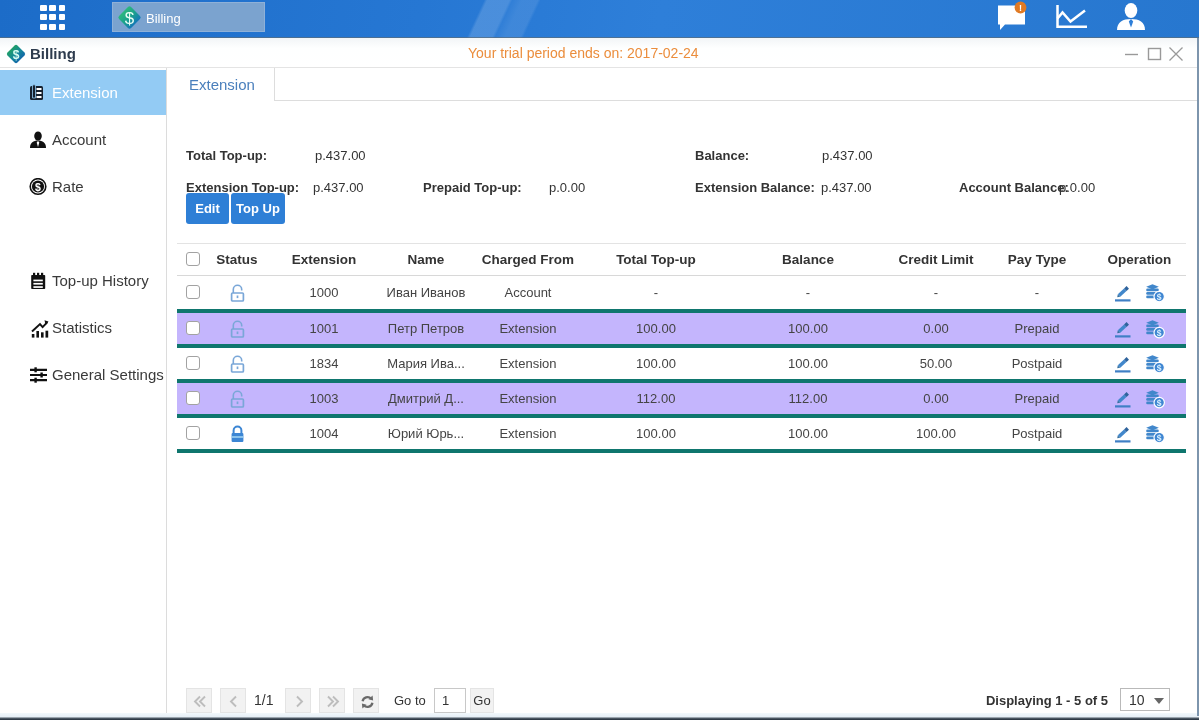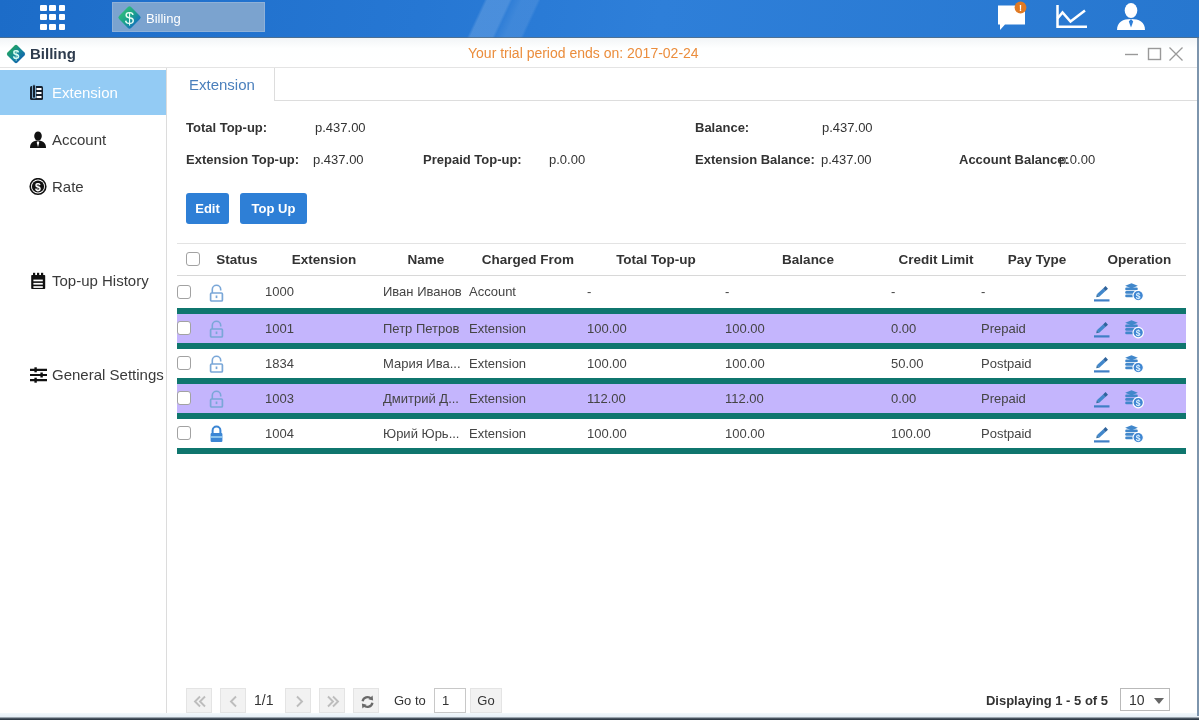--- a/index.html
+++ b/index.html
@@ -38,31 +38,31 @@
 .sitem .lbl { position:absolute; left:52px; top:14px; }
 .sitem.sel { background:#93cbf4; color:#fff; height:45px; }
 .sitem svg { position:absolute; left:29px; top:14px; }
 
 
 #tabstrip { left:168px; top:68px; width:1031px; height:34px; background:#fff; }
 #tabstrip .rest { position:absolute; left:106px; top:0; width:925px; height:33px; border-bottom:1px solid #ddd; border-left:1px solid #ddd; }
 #tabactive { position:absolute; left:0; top:0; width:106px; height:34px; background:#fff; }
 #tabactive span { position:absolute; left:21px; top:8px; font-size:15px; color:#4a7fbc; }
 
-.stat { position:absolute; font-size:13px; color:#333; }
+.stat { position:absolute; font-size:13px; color:#333;margin-top:28px; }
 .stat b { font-weight:bold; }
 
 .btn { position:absolute; background:#2e7fd6; color:#fff; font-size:13px; font-weight:bold;
   border-radius:3px; text-align:center; }
 
 
 #tbl { left:177px; top:243px; width:1009px; }
 table { border-collapse:collapse; width:1009px; table-layout:fixed; }
 th { font-weight:bold; color:#333; font-size:13.5px; height:32px; border-top:1px solid #e3e3e3; border-bottom:1px solid #d8d8d8; text-align:center; }
-td { height:35px; font-size:13px; color:#444; border-bottom:6px solid #0f766e; }
+td { height:35px; text-align:center; font-size:13px; color:#444; border-bottom:4px solid #0f766e; }
 tr.alt td { background:#c4b5fd; }
 td svg { vertical-align:middle; margin-top:2px; }
 .cb { display:inline-block; width:14px; height:14px; border:1px solid #a2a2a2; border-radius:3px; background:#fff; vertical-align:middle; position:relative; top:-1px; }
 
 
 #pager { left:177px; top:686px; width:1009px; height:28px; font-size:13px; color:#333; }
 .pbtn { position:absolute; top:2px; width:26px; height:25px; background:#f2f2f2; border:1px solid #e4e4e4; }
 .pbtn svg { position:absolute; left:6px; top:6px; }
 #goinput { position:absolute; left:257px; top:2px; width:32px; height:25px; border:1px solid #c8c8c8; background:#fff; font-size:13px; padding-left:7px; line-height:23px; }
 #displaying { position:absolute; right:78px; top:7px;font-weight:bold; }
@@ -179,20 +179,31 @@
       <rect x="4" y="0.8" width="2.2" height="3.6" fill="#111"></rect>
       <rect x="8" y="0.8" width="2.2" height="3.6" fill="#111"></rect>
       <rect x="12" y="0.8" width="2.2" height="3.6" fill="#111"></rect>
       <rect x="2.2" y="3" width="14" height="14" rx="0.8" fill="#111"></rect>
       <rect x="4.4" y="7.6" width="9.4" height="1.7" fill="#fff"></rect>
       <rect x="4.4" y="10.9" width="9.4" height="1.7" fill="#fff"></rect>
       <rect x="4.4" y="14.2" width="9.4" height="1.7" fill="#fff"></rect>
     </svg>
     <span class="lbl">Top-up History</span>
   </div>
+  <div class="sitem" style="top:237px">
+    <svg width="20" height="19" viewBox="0 0 20 19">
+      <rect x="2.8" y="15" width="2.6" height="3.6" fill="#111"></rect>
+      <rect x="7.4" y="12" width="2.6" height="6.6" fill="#111"></rect>
+      <rect x="12" y="13.3" width="2.6" height="5.3" fill="#111"></rect>
+      <rect x="16.5" y="11.7" width="2.7" height="6.9" fill="#111"></rect>
+      <path d="M3 12.4 l8 -7.3 l2.6 3 l4.8 -5" stroke="#111" stroke-width="2" fill="none"></path>
+      <path d="M15.5 1.2 l4 1.4 l-2.9 3.4 z" fill="#111"></path>
+    </svg>
+    <span class="lbl">Statistics</span>
+  </div>
   <div class="sitem" style="top:284px">
     <svg width="19" height="18" viewBox="0 0 19 18">
       <path d="M1 3.8 h17 M1 9 h17 M1 14.2 h17" stroke="#111" stroke-width="2.2"></path>
       <rect x="5.4" y="1.3" width="2.4" height="5" fill="#111"></rect>
       <rect x="11.4" y="6.5" width="2.4" height="5" fill="#111"></rect>
       <rect x="5.4" y="11.7" width="2.4" height="5" fill="#111"></rect>
     </svg>
     <span class="lbl">General Settings</span>
   </div>
 </div>
@@ -211,21 +222,21 @@
 <div class="stat" style="left:186px;top:152px"><b>Extension Top-up:</b></div>
 <div class="stat" style="left:313px;top:152px">p.437.00</div>
 <div class="stat" style="left:423px;top:152px"><b>Prepaid Top-up:</b></div>
 <div class="stat" style="left:549px;top:152px">p.0.00</div>
 <div class="stat" style="left:695px;top:152px"><b>Extension Balance:</b></div>
 <div class="stat" style="left:821px;top:152px">p.437.00</div>
 <div class="stat" style="left:959px;top:152px"><b>Account Balance:</b></div>
 <div class="stat" style="left:1059px;top:152px">p.0.00</div>
 
 <div class="btn" style="left:186px;top:193px;width:43px;height:31px;line-height:31px">Edit</div>
-<div class="btn" style="left:240px;top:193px;width:67px;height:31px;line-height:31px">Top Up</div>
+<div class="btn" style="left:231px;top:193px;width:54px;height:31px;line-height:31px">Top Up</div>
 
 <div class="abs" id="tbl">
 <table>
 <colgroup>
   <col style="width:32px">
         <col style="width:56px">
         <col style="width:118px">
         <col style="width:86px">
   <col style="width:118px">
         <col style="width:138px">
@@ -426,21 +437,21 @@
   <div class="pbtn" style="left:176px">
       <svg width="15" height="14" viewBox="0 0 15 14">
         <path d="M2.6 6.3 a5 5 0 0 1 8.6 -2.6" stroke="#6a6a6a" stroke-width="2.3" fill="none"></path>
         <polygon points="12.6,0.6 13.1,5.5 8.5,4.2" fill="#6a6a6a"></polygon>
         <path d="M12.4 7.7 a5 5 0 0 1 -8.6 2.6" stroke="#6a6a6a" stroke-width="2.3" fill="none"></path>
         <polygon points="2.4,13.4 1.9,8.5 6.5,9.8" fill="#6a6a6a"></polygon>
       </svg>
     </div>
   <div class="abs" style="left:217px;top:7px">Go to</div>
   <div id="goinput">1</div>
-  <div class="pbtn" style="left:293px;width:32px;text-align:center;line-height:24px">Go</div>
+  <div class="pbtn" style="left:293px;width:24px;text-align:center;line-height:24px">Go</div>
   <div id="displaying">Displaying 1 - 5 of 5</div>
   <div id="psel">
       <span>10</span>
       <div class="tri"></div>
     </div>
 </div>
 
 <div class="abs" id="bottomstrip"></div>
 <div class="abs" id="rightedge"></div>
 

